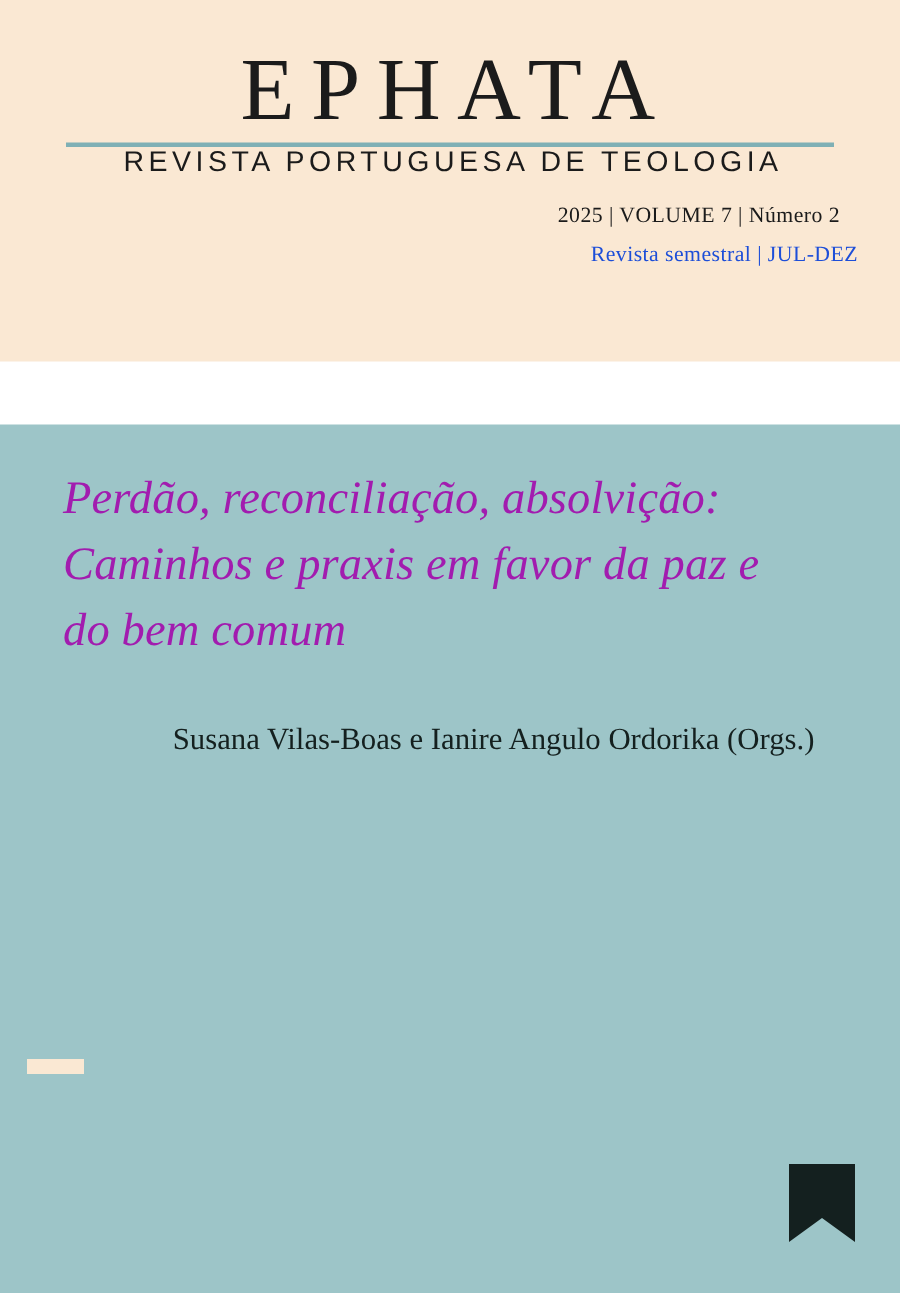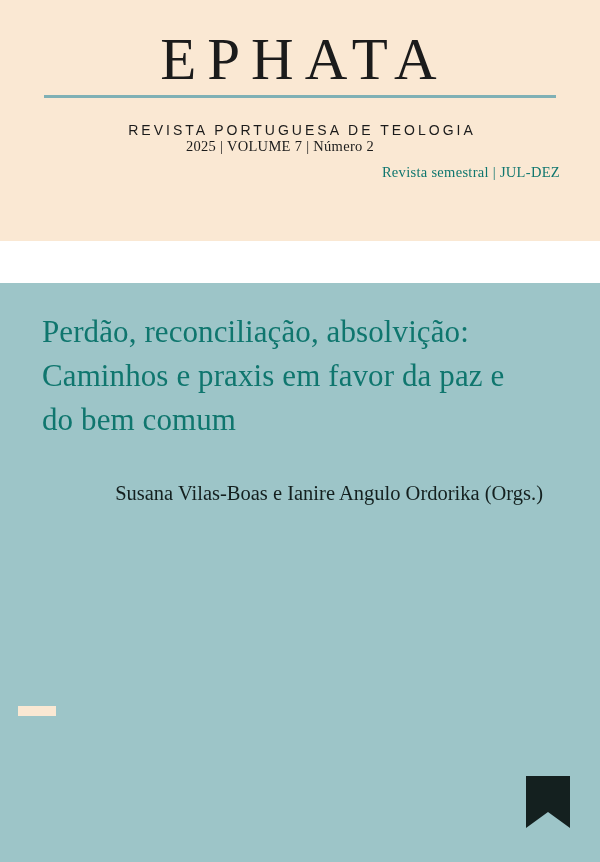--- a/index.html
+++ b/index.html
@@ -44,61 +44,63 @@
     font-weight: 400;
   }
   .rule {
     width: 512px;
     height: 3px;
     background: #7fb0b5;
     margin: 6px auto 0 auto;
   }
   .subtitle {
     font-family: "Liberation Sans", sans-serif;
-    font-size: 14px;
+    font-size: 19px;
     letter-spacing: 3.0px;
     color: #1b1b1b;
-    margin-top: 24px;
+    margin-top: 0;
     padding-left: 4px;
   }
   .issue-line {
     font-family: "Liberation Serif", serif;
     font-size: 14.5px;
     color: #1b1b1b;
-    margin-top: 0;
+    margin-top: 16px;
+    text-align: right;
     padding-right: 40px;
     letter-spacing: 0.3px;
   }
   .periodicity-line {
     font-family: "Liberation Serif", serif;
     font-size: 14.5px;
-    color: #0f766e;
+    color: #1d4ed8;
     margin-top: 9px;
     text-align: right;
-    padding-right: 40px;
+    padding-right: 28px;
     letter-spacing: 0.3px;
   }
   
   .bottom-band {
     position: absolute;
     left: 0; top: 283px;
     width: 600px;
     height: 579px;
     background: #9dc5c8;
   }
   .dossier-title {
     position: absolute;
     left: 42px;
     top: 310px;
     width: 500px;
     font-family: "Liberation Serif", serif;
     font-size: 31px;
     line-height: 1.42;
-    color: #0f766e;
+    color: #a21caf;
     letter-spacing: 0.1px;
+    font-style: italic;
   }
   .editors {
     position: absolute;
     left: 43px;
     top: 478px;
     width: 500px;
     font-family: "Liberation Serif", serif;
     font-size: 20.5px;
     line-height: 1.55;
     color: #14201f;

